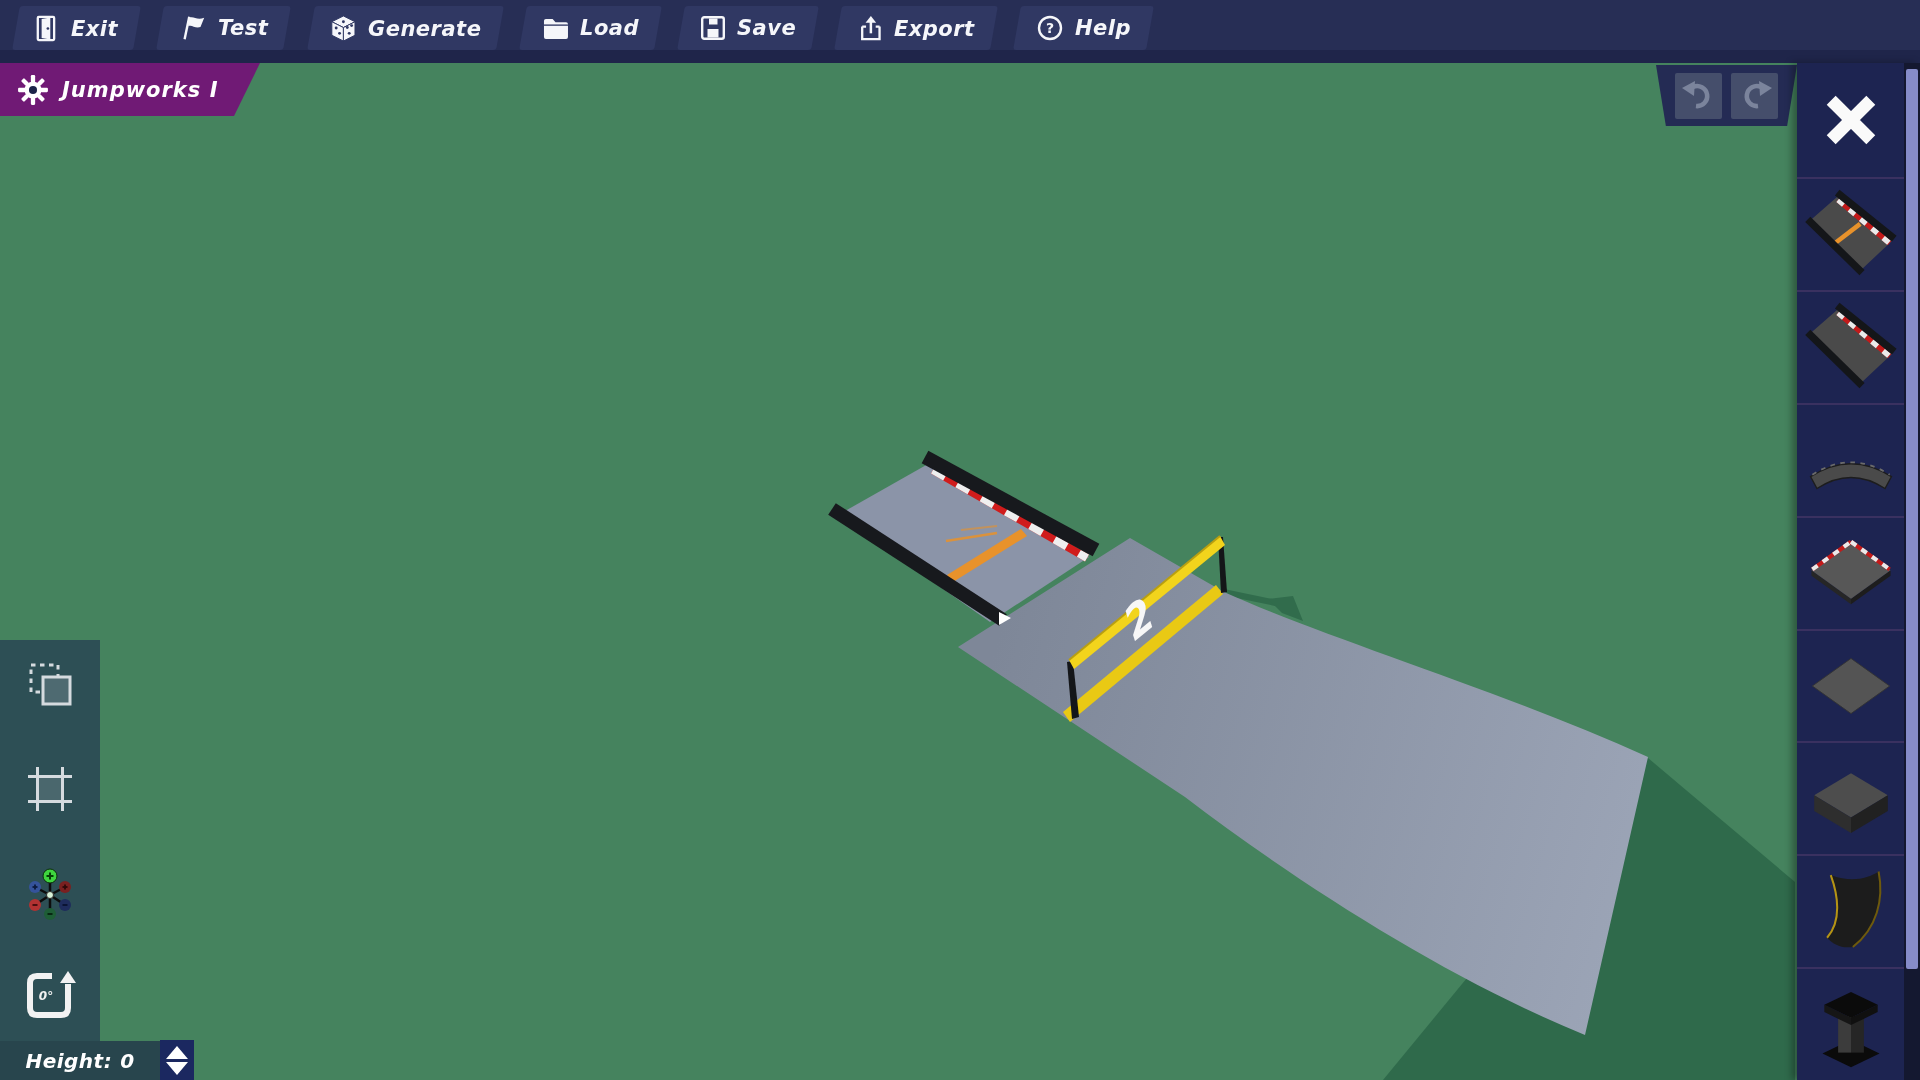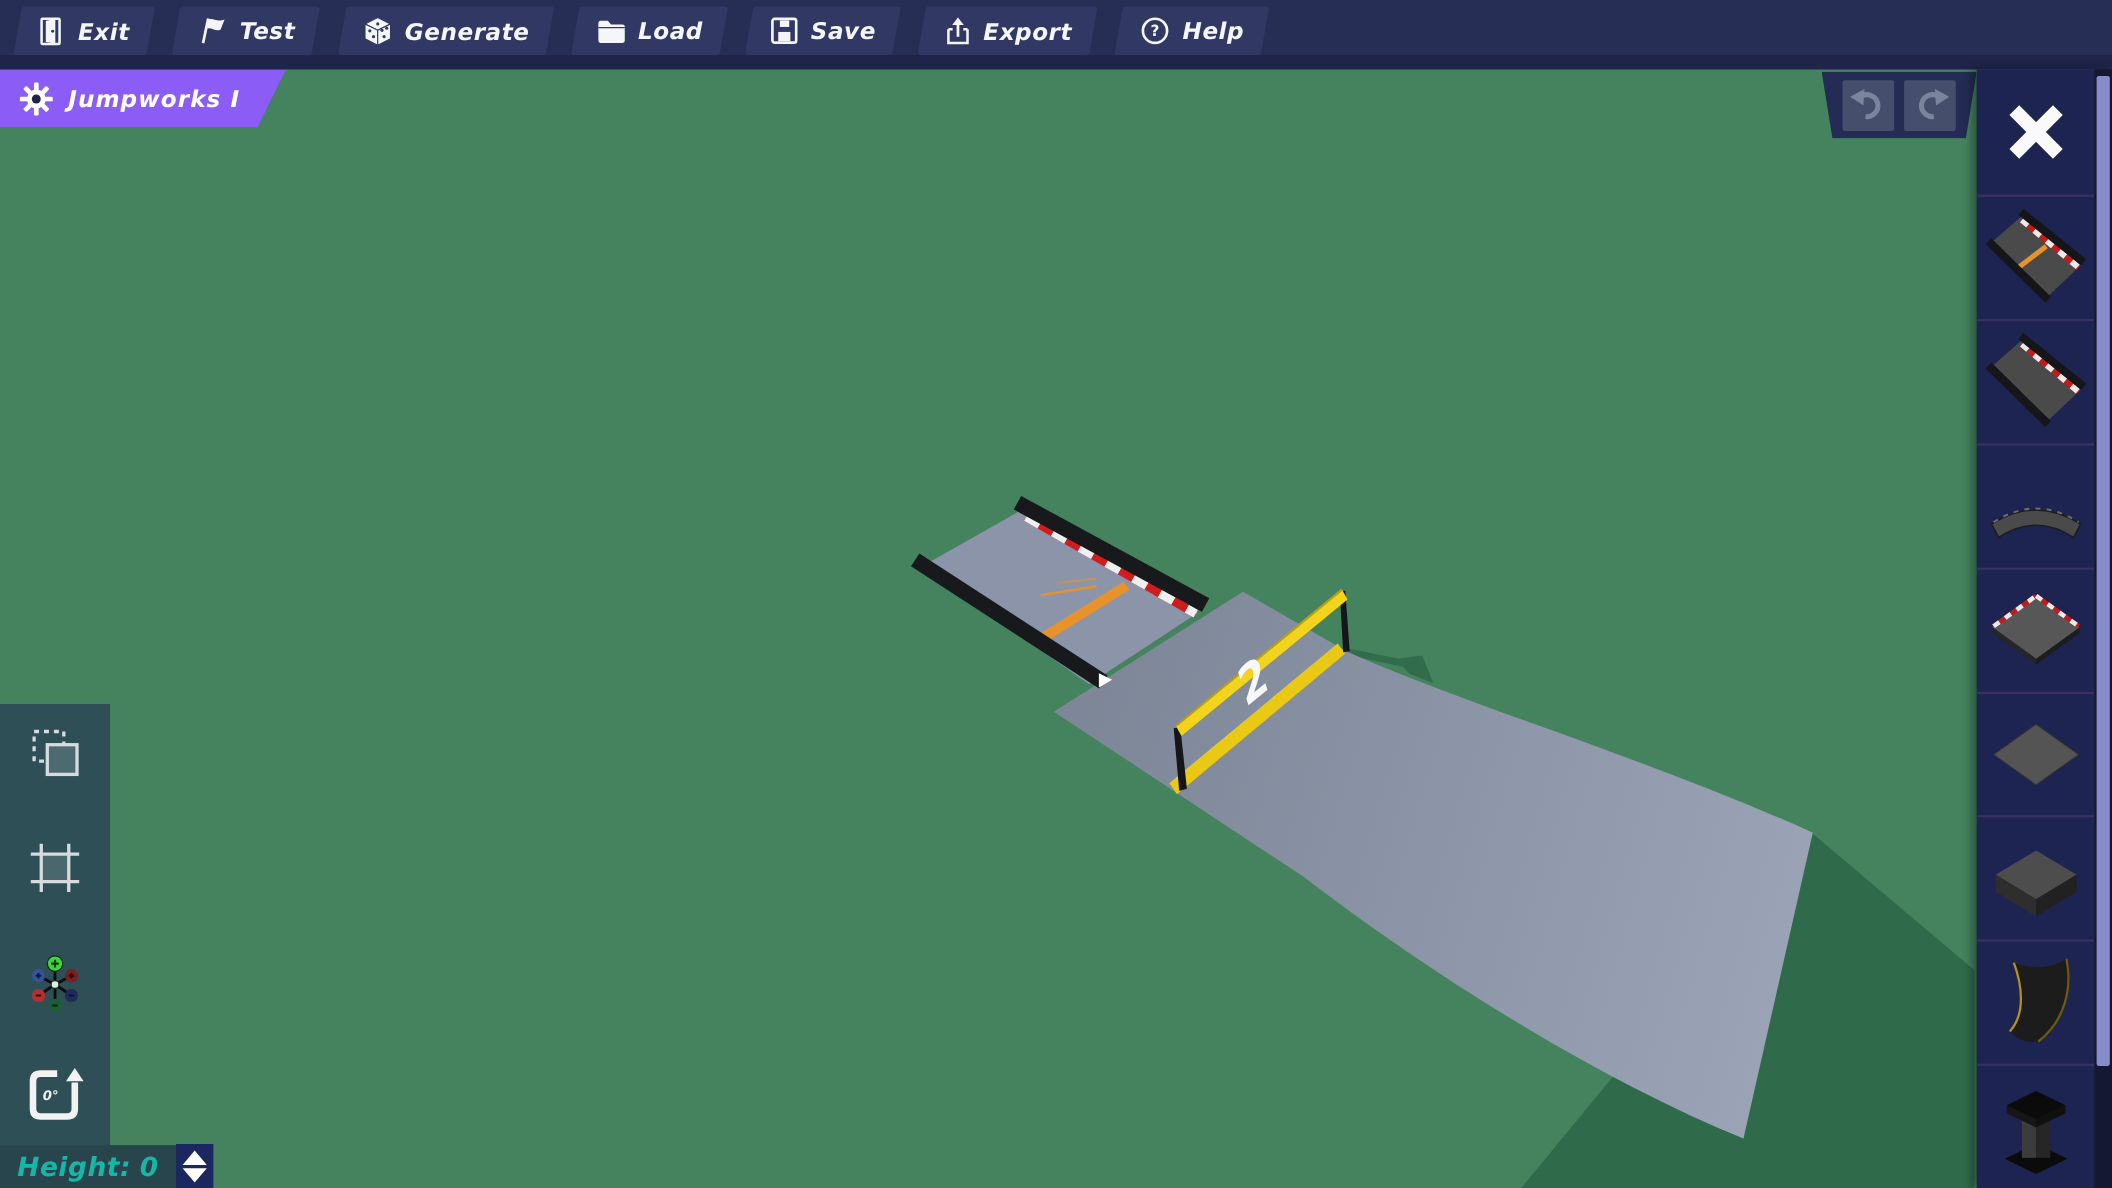--- a/index.html
+++ b/index.html
@@ -13,21 +13,21 @@
   .topbar{position:absolute;left:0;top:0;width:1920px;height:63px;background:var(--bar-navy,#272E55);z-index:7;}
   .topbar::after{content:'';position:absolute;left:0;right:0;bottom:0;height:13px;background:#1F254A;}
   .menu{position:absolute;top:6px;left:16px;display:flex;gap:23px;z-index:2;}
   .menu-btn{height:44px;background:var(--btn-navy,#303863);transform:skewX(-10deg);border-radius:3px;
             display:flex;align-items:center;padding:0 19px;cursor:pointer;}
   .menu-btn .unskew{transform:skewX(10deg);display:flex;align-items:center;gap:11px;}
   .menu-label{color:#F5F6FA;font-weight:bold;font-style:italic;font-size:21px;letter-spacing:.5px;white-space:nowrap;}
   .micon{display:flex;align-items:center;justify-content:center;}
 
   
-  .title-tab{position:absolute;left:0;top:63px;width:260px;height:53px;background:#8b5cf6;z-index:6;
+  .title-tab{position:absolute;left:0;top:63px;width:260px;height:53px;background:#701a75;z-index:6;
              clip-path:polygon(0 0,100% 0,90% 100%,0 100%);
              display:flex;align-items:center;gap:13px;padding-left:17px;}
   .title-text{color:#FFF;font-weight:bold;font-style:italic;font-size:21px;letter-spacing:1px;}
 
   
   .history{position:absolute;left:1656px;top:65px;width:141px;height:61px;background:#242B54;z-index:6;
            clip-path:polygon(0 0,100% 0,93% 100%,7% 100%);
            display:flex;align-items:center;justify-content:center;gap:9px;}
   .hist-btn{width:47px;height:46px;background:#454E6B;border-radius:2px;display:flex;align-items:center;justify-content:center;cursor:pointer;}
 
@@ -42,21 +42,21 @@
   .scroll-thumb{position:absolute;top:6px;left:2px;width:12px;height:900px;background:var(--scroll-thumb,#868CC9);border-radius:2px;cursor:pointer;}
 
   
   .toolpanel{position:absolute;left:0;top:640px;width:100px;height:401px;background:var(--tool-teal,#2D4F55);z-index:5;
              display:flex;flex-direction:column;align-items:center;justify-content:space-between;padding:16px 0;}
   .tool-btn{width:60px;height:60px;display:flex;align-items:center;justify-content:center;cursor:pointer;}
 
   
   .heightbar{position:absolute;left:0;top:1041px;width:160px;height:39px;background:var(--heightbar-teal,#28454D);z-index:5;
              display:flex;align-items:center;justify-content:center;gap:8px;}
-  .height-text{color:#14b8a6;font-weight:bold;font-style:italic;font-size:24px;letter-spacing:.5px;}
+  .height-text{color:#ffffff;font-weight:bold;font-style:italic;font-size:20px;letter-spacing:.5px;}
   .stepper{position:absolute;left:160px;top:1040px;width:34px;height:40px;background:var(--stepper-navy,#1B2860);z-index:5;
            display:flex;flex-direction:column;align-items:center;justify-content:center;gap:3px;}
   .tri-up{width:0;height:0;border-left:11px solid transparent;border-right:11px solid transparent;border-bottom:13px solid #FFF;cursor:pointer;}
   .tri-down{width:0;height:0;border-left:11px solid transparent;border-right:11px solid transparent;border-top:13px solid #FFF;cursor:pointer;}
 </style>
 </head>
 <body>
 
 <div class="screen">
 

